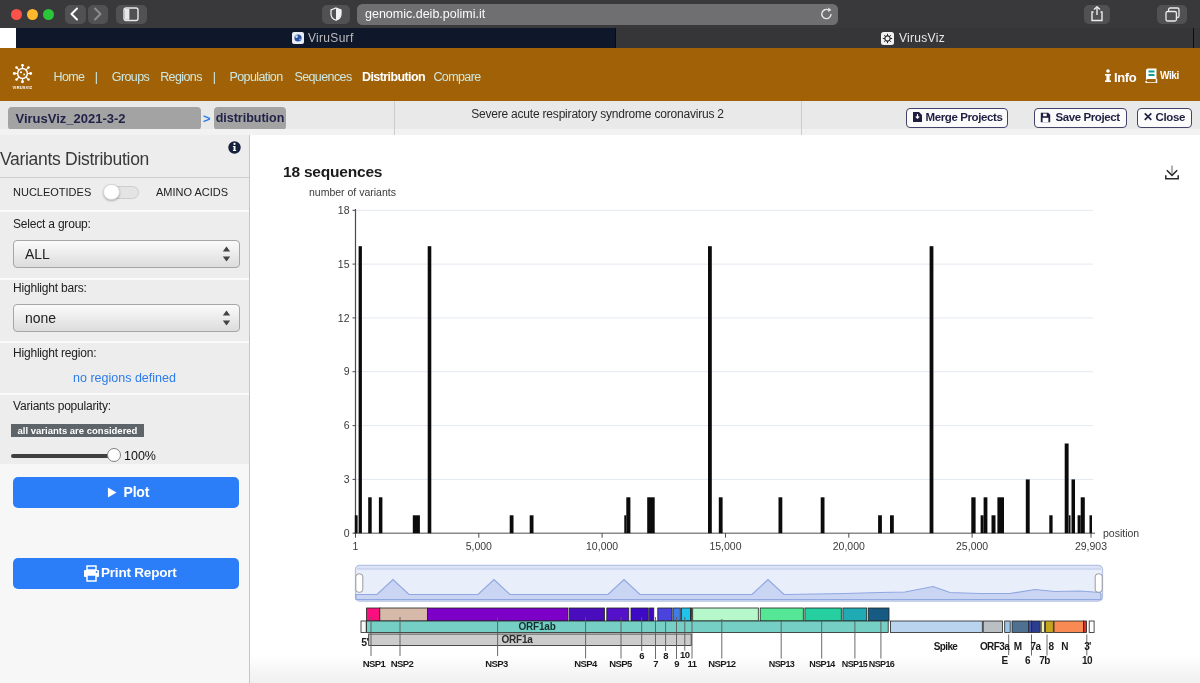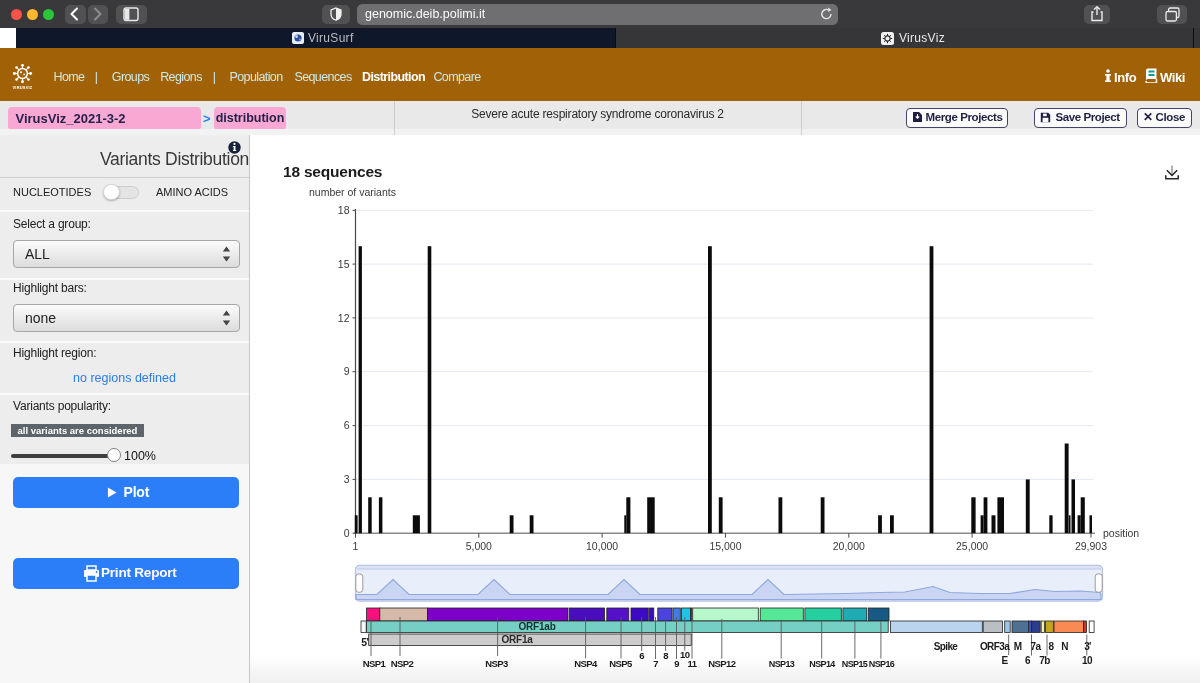--- a/index.html
+++ b/index.html
@@ -7,21 +7,21 @@
 .abs{position:absolute}
 #macbar{position:absolute;left:0;top:0;width:1200px;height:28px;background:#39393b}
 #tabbar{position:absolute;left:16px;top:28px;width:957px;height:20px;background:#0f172a}
 #navbar{position:absolute;left:0;top:48px;width:1200px;height:52.5px;background:#a16207}
 #crumb{position:absolute;left:0;top:100.5px;width:1200px;height:34.5px;background:#e9e9e9}
 #sidebar{position:absolute;left:0;top:135px;width:250px;height:548px;background:#ededed;border-right:1px solid #c6c6c6}
 #main{position:absolute;left:250px;top:135px;width:950px;height:548px;background:#fff}
 .tl{position:absolute;top:8.5px;width:11px;height:11px;border-radius:50%}
 .mbtn{position:absolute;top:4.5px;height:19px;border-radius:5px;background:#515153}
 .navitem{position:absolute;top:22px;color:#cde8e2;font-size:12.5px;letter-spacing:-0.6px;white-space:nowrap;transform:translateX(-50%)}
-.pill{position:absolute;top:6px;height:23px;background:#f9a8d4;border-radius:4px;color:#23234a;font-weight:bold;font-size:13px;line-height:23px;white-space:nowrap}
+.pill{position:absolute;top:6px;height:23px;background:#a3a3a3;border-radius:4px;color:#23234a;font-weight:bold;font-size:13px;line-height:23px;white-space:nowrap}
 .cbtn{position:absolute;top:7px;height:20px;background:#fbfbfc;border:1.5px solid #42426a;border-radius:4px;color:#1f1f42;font-weight:bold;font-size:11.5px;line-height:17px;text-align:center;letter-spacing:-0.4px;white-space:nowrap}
 .slabel{position:absolute;left:13px;color:#212121;font-size:12px;font-weight:normal;letter-spacing:-0.2px;white-space:nowrap}
 .sel{position:absolute;left:13px;width:227px;height:28px;border:1px solid #a6a6a6;border-radius:4px;background:linear-gradient(#fbfbfb,#dcdcdc);color:#222;font-size:14px;line-height:26px;padding-left:11px}
 .selarr{position:absolute;right:8px;top:5px;width:9px;height:16px}
 .bluebtn{position:absolute;left:12.5px;width:226px;height:31px;border-radius:5px;background:#2c7ef8;color:#fff;font-size:15px;font-weight:bold;letter-spacing:-0.2px}
 </style></head><body>
 <div id="macbar">
 <div class="tl" style="left:10.5px;background:#fd5249"></div>
 <div class="tl" style="left:26.5px;background:#fdb82d"></div>
 <div class="tl" style="left:42.5px;background:#2ac539"></div>
@@ -131,21 +131,21 @@
         <rect x="1" y="11.4" width="6" height="1.6"></rect>
       </g>
 </svg>
 <div class="abs" style="left:1114px;top:22px;color:#fff;font-size:13px;font-weight:bold;letter-spacing:-0.4px">Info</div>
 <svg class="abs" style="left:1144px;top:20px" width="14" height="15" viewBox="0 0 14 15">
  <path d="M2 2.5 C2 1.4 2.9 0.5 4 0.5 H12.5 V11 H4 C2.9 11 2 11.9 2 13 Z" fill="#fff"></path>
  <path d="M2 13 C2 14.1 2.9 15 4 15 H12.5 V11" fill="none" stroke="#fff" stroke-width="1.5"></path>
  <rect x="4.5" y="2.5" width="6" height="2" fill="#0d9e8e"></rect>
  <rect x="4.5" y="6" width="6" height="2" fill="#0d9e8e"></rect>
 </svg>
-<div class="abs" style="left:1160px;top:22px;color:#fff;font-size:13px;font-weight:bold;letter-spacing:-0.4px">Wiki</div>
+<div class="abs" style="left:1160px;top:22px;color:#fff;font-size:10px;font-weight:bold;letter-spacing:-0.4px">Wiki</div>
 </div>
 <div id="crumb">
 <div class="pill" style="left:7.5px;width:193px;padding-left:8px">VirusViz_2021-3-2</div>
 <div class="abs" style="left:203px;top:6px;color:#2b7de9;font-weight:bold;font-size:13px;line-height:23px">&gt;</div>
 <div class="pill" style="left:214px;width:72px;text-align:center;font-size:12.5px">distribution</div>
 <div class="abs" style="left:0;top:28px;width:1200px;height:6.5px;background:#f2f2f2"></div>
 <div class="abs" style="left:394px;top:0;width:1px;height:34.5px;background:#cccccc"></div>
 <div class="abs" style="left:801px;top:0;width:1px;height:34.5px;background:#cccccc"></div>
 <div class="abs" style="left:394px;top:0;width:407px;height:28px;text-align:center;line-height:27px;color:#2a2a2a;font-size:12px;letter-spacing:-0.2px">Severe acute respiratory syndrome coronavirus 2</div>
 <div class="cbtn" style="left:906px;width:102px">
@@ -156,21 +156,21 @@
 <div class="cbtn" style="left:1033.5px;width:93px">
  <svg style="vertical-align:-2px;margin-right:4px" width="11" height="11" viewBox="0 0 11 11">
   <path d="M0.8 0.8 H8.2 L10.2 2.8 V10.2 H0.8 Z" fill="#1f1f42"></path>
   <rect x="3.1" y="1.6" width="3.6" height="2.6" fill="#fff"></rect>
   <rect x="2.6" y="5.8" width="5.8" height="4.4" fill="#fff"></rect>
  </svg>Save Project</div>
 <div class="cbtn" style="left:1136.5px;width:55px"><span style="font-size:12px">✕</span> Close</div>
 </div>
 <div id="sidebar">
 <div class="abs" style="left:0;top:328.5px;width:249px;height:219.5px;background:#f7f7f7"></div>
-<div class="abs" style="left:0;top:0;width:249px;text-align:right;margin-top:14px;font-size:17.5px;color:#383838;letter-spacing:-0.3px">Variants Distribution</div>
+<div class="abs" style="left:0;top:0;width:249px;text-align:left;margin-top:14px;font-size:17.5px;color:#383838;letter-spacing:-0.3px">Variants Distribution</div>
 <svg class="abs" style="left:228px;top:6px" width="13" height="13" viewBox="0 0 13 13">
  <circle cx="6.5" cy="6.5" r="6.2" fill="#16213d"></circle>
  <rect x="5.6" y="5" width="1.9" height="5" fill="#fff"></rect>
  <rect x="4.9" y="9" width="3.3" height="1" fill="#fff"></rect>
  <rect x="4.9" y="5" width="1.9" height="1" fill="#fff"></rect>
  <circle cx="6.5" cy="2.9" r="1.1" fill="#fff"></circle>
 </svg>
 <div class="abs" style="left:0;top:42px;width:249px;height:1px;background:#cfcfcf"></div>
 <div class="slabel" style="top:50.5px;font-size:11px;letter-spacing:0">NUCLEOTIDES</div>
 <div class="abs" style="left:103.5px;top:50.5px;width:35px;height:13.5px;border-radius:8px;background:#e4e4e4;border:1px solid #cccccc"></div>

